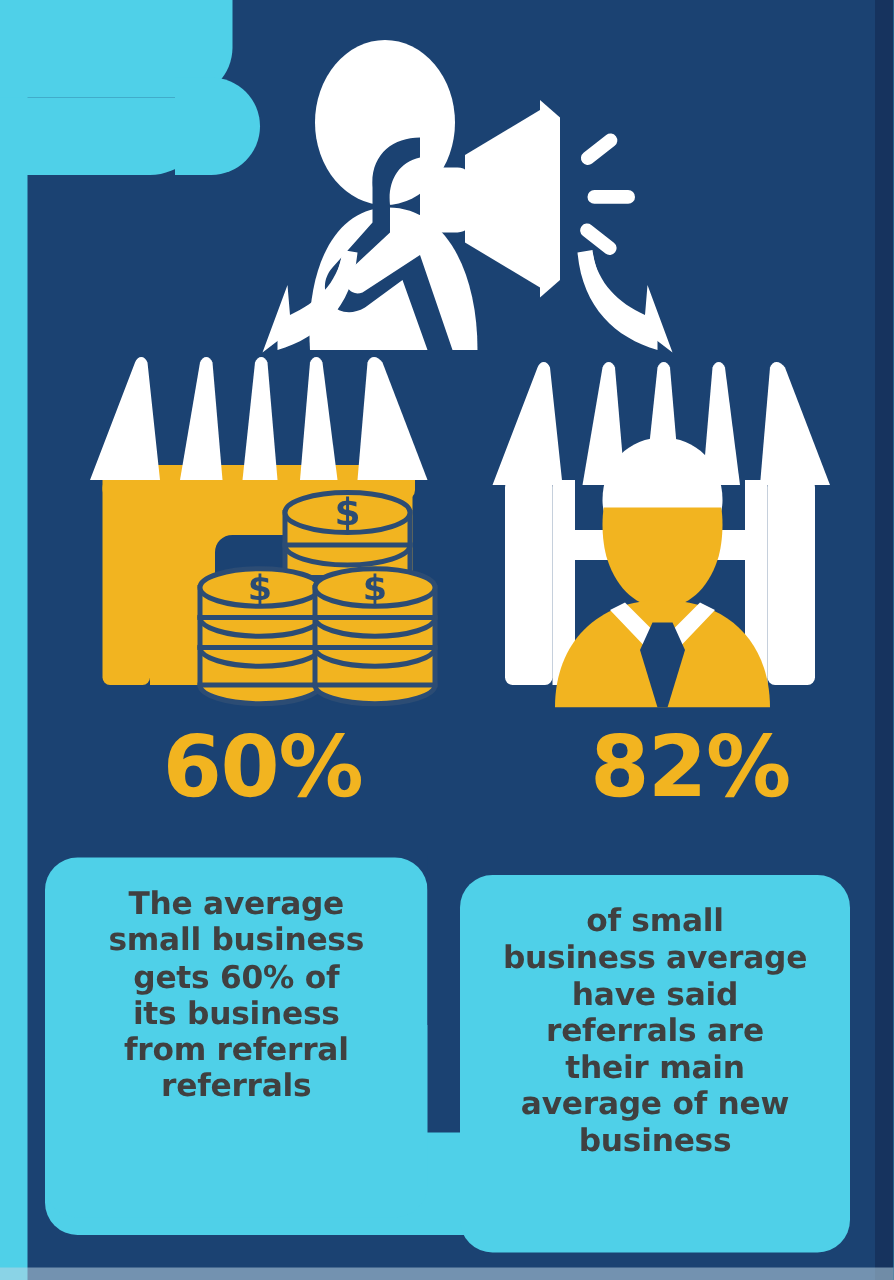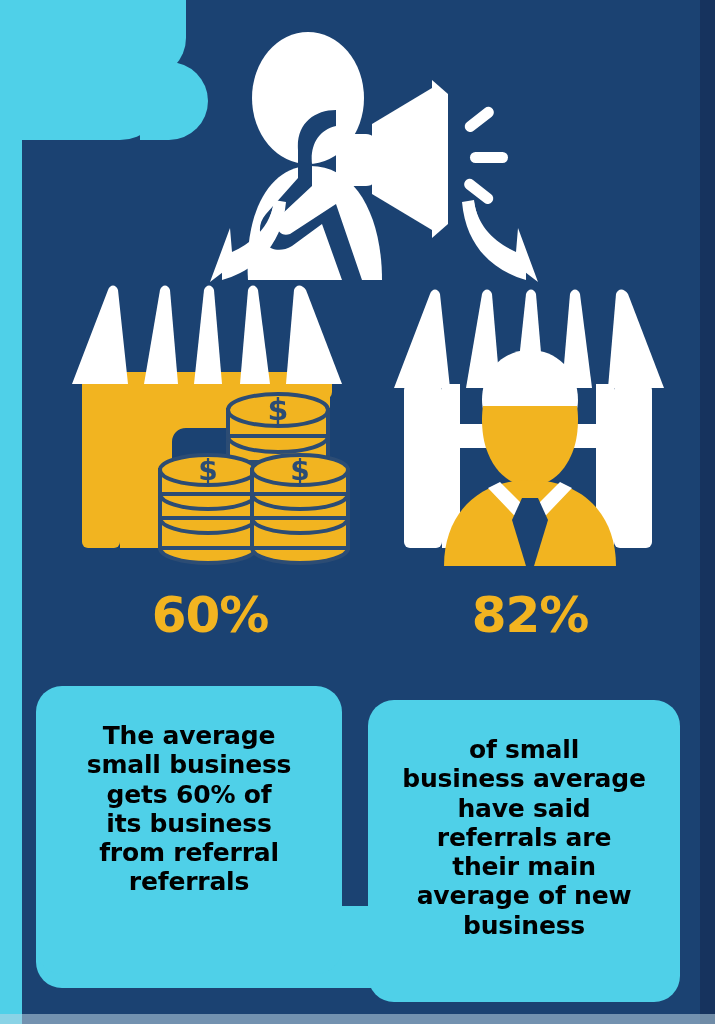--- a/index.html
+++ b/index.html
@@ -32,33 +32,33 @@
   .arrow-r{position:absolute;left:458px;top:198px;width:116px;height:92px;}
   .arrow-l svg,.arrow-r svg{width:100%;height:100%;display:block;}
 
   
   .store-l{position:absolute;left:64px;top:276px;width:296px;height:290px;}
   .store-r{position:absolute;left:382px;top:276px;width:296px;height:290px;}
   .store-l svg,.store-r svg{width:100%;height:100%;display:block;}
 
   
   .pct{position:absolute;top:572px;height:86px;line-height:86px;
-       text-align:center;color:#f2b420;font-size:50px;font-weight:bold;
+       text-align:center;color:#f2b420;font-size:68px;font-weight:bold;
        letter-spacing:-1px;}
   .pct-l{left:62px;width:296px;}
-  .pct-r{left:382px;width:296px;}
+  .pct-r{left:404px;width:296px;}
 
   
   .band{position:absolute;left:36px;top:820px;width:644px;height:168px;
         background:#4fd0e8;border-radius:26px;}
 
   
   .card{position:absolute;background:#4fd0e8;border-radius:26px;
-        box-sizing:border-box;padding:35px 12px 10px;
-        color:#000000;font-size:25px;font-weight:bold;line-height:1.17;
+        box-sizing:border-box;padding:22px 12px 10px;
+        color:#404040;font-size:25px;font-weight:bold;line-height:1.17;
         text-align:center;letter-spacing:-0.2px;}
   .card-l{left:36px;top:686px;width:306px;height:288px;}
   .card-r{left:368px;top:700px;width:312px;height:302px;}
   .card .line{display:block;}
 
   
   .gap{position:absolute;left:342px;top:684px;width:26px;height:222px;
        background:#1b4272;}
 
   .bottom-shade{position:absolute;left:0;bottom:0;width:715px;height:10px;

